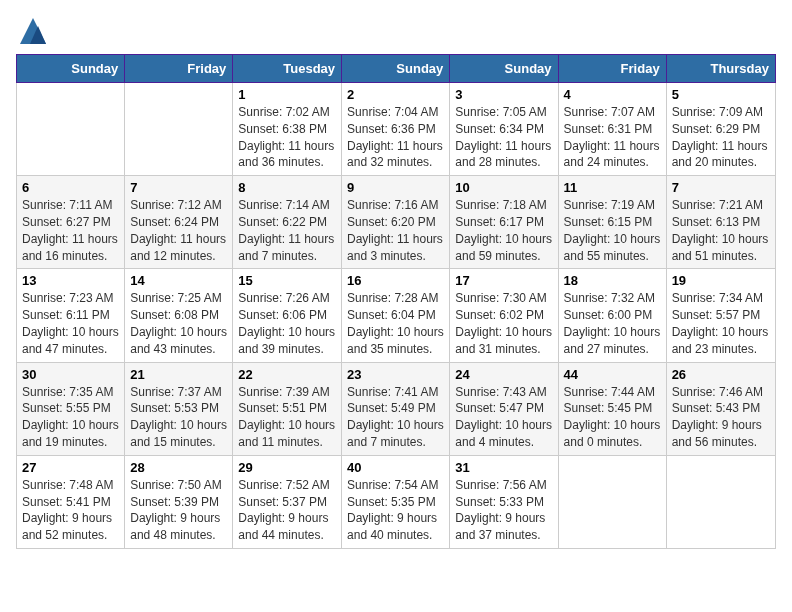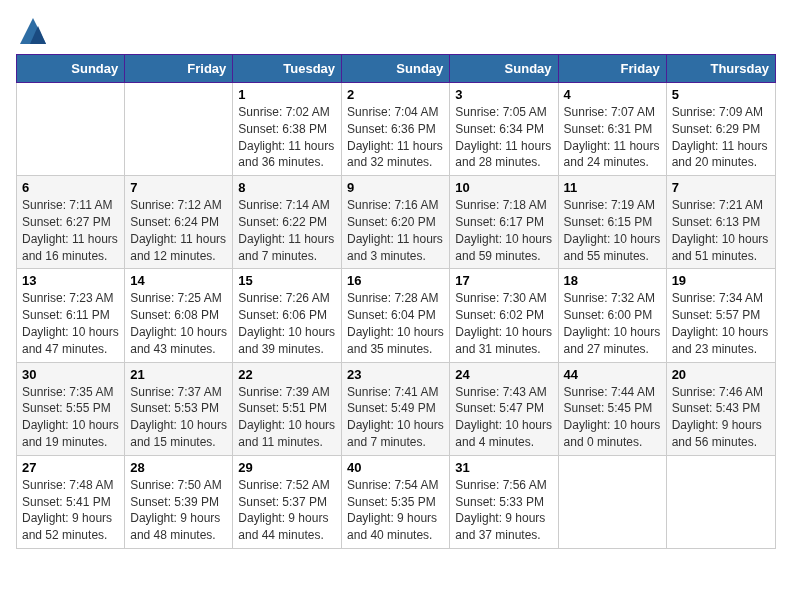--- a/index.html
+++ b/index.html
@@ -223,21 +223,21 @@
         </td>
         <td>
           <span class="day-num">24</span>
           <div class="day-info">Sunrise: 7:43 AM<br>Sunset: 5:47 PM<br>Daylight: 10 hours and 4 minutes.</div>
         </td>
         <td>
           <span class="day-num">44</span>
           <div class="day-info">Sunrise: 7:44 AM<br>Sunset: 5:45 PM<br>Daylight: 10 hours and 0 minutes.</div>
         </td>
         <td>
-          <span class="day-num">20</span>
+          <span class="day-num">26</span>
           <div class="day-info">Sunrise: 7:46 AM<br>Sunset: 5:43 PM<br>Daylight: 9 hours and 56 minutes.</div>
         </td>
       </tr>
       <tr>
         <td>
           <span class="day-num">27</span>
           <div class="day-info">Sunrise: 7:48 AM<br>Sunset: 5:41 PM<br>Daylight: 9 hours and 52 minutes.</div>
         </td>
         <td>
           <span class="day-num">28</span>

